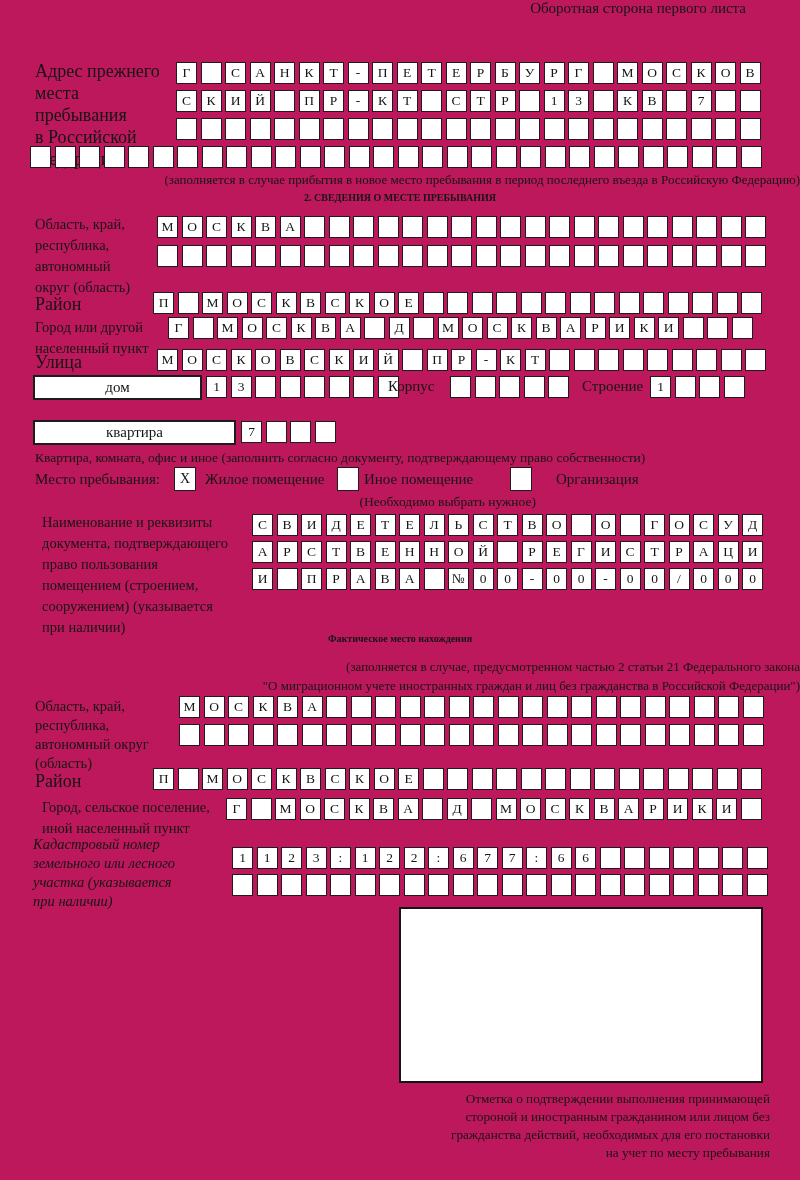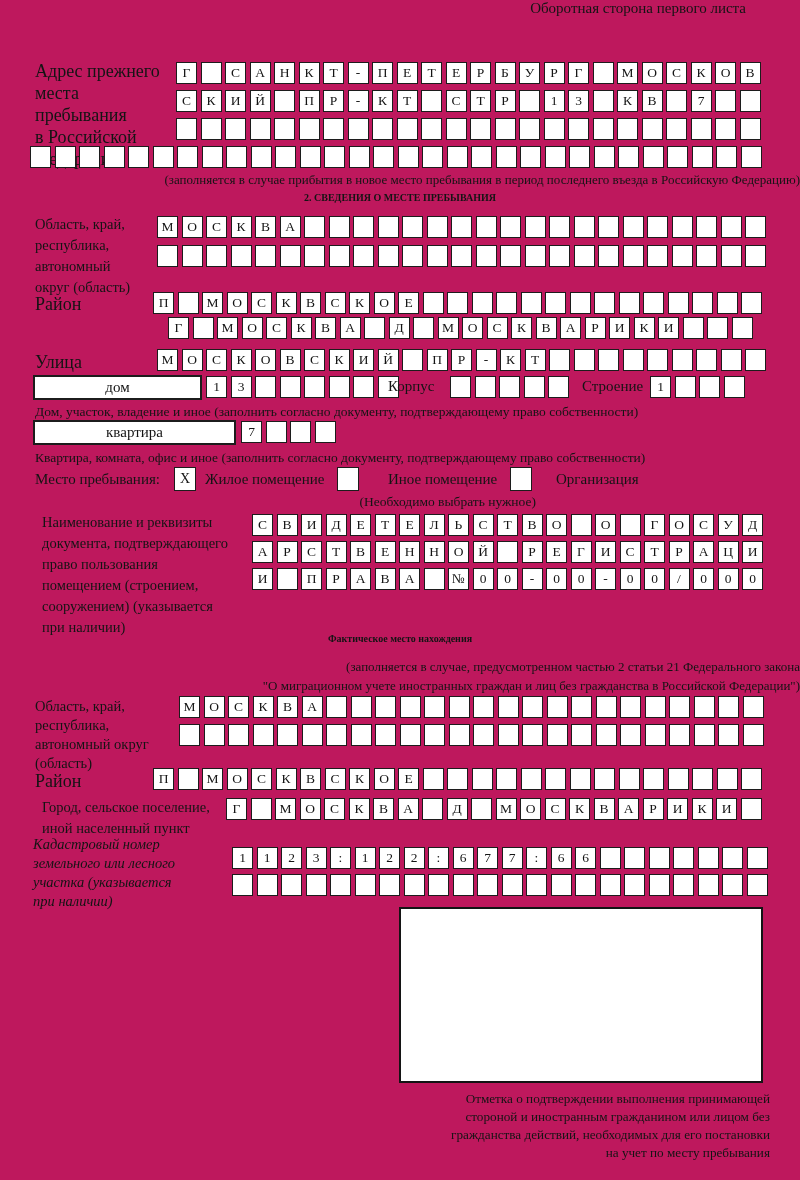--- a/index.html
+++ b/index.html
@@ -245,20 +245,24 @@
       <span class="cell"></span>
       <span class="cell"></span>
       <span class="cell"></span>
       <span class="cell"></span>
       <span class="cell"></span>
       <span class="cell"></span>
       <span class="cell"></span>
       <span class="cell"></span>
     </div>
 
+  <div class="abs label-tight" style="left:35px; top:317px; width:135px;">
+      <div>Город или другой</div>
+      <div>населенный пункт</div>
+    </div>
   <div class="boxrow" style="left:168px; top:317px;">
       <span class="cell">Г</span>
       <span class="cell"></span>
       <span class="cell">М</span>
       <span class="cell">О</span>
       <span class="cell">С</span>
       <span class="cell">К</span>
       <span class="cell">В</span>
       <span class="cell">А</span>
       <span class="cell"></span>
@@ -327,36 +331,35 @@
       <span class="cell"></span>
       <span class="cell"></span>
     </div>
   <div class="inline-label" style="left:582px; top:378px;">Строение</div>
   <div class="boxrow" style="left:650px; top:376px;">
       <span class="cell">1</span>
       <span class="cell"></span>
       <span class="cell"></span>
       <span class="cell"></span>
     </div>
-  <div class="abs" style="left:35px; top:404px; font-size:13.5px;">Дом, участок, владение и иное (заполнить согласно документу, подтверждающему право собственности)</div>
 
   <div class="labelbox" style="left:33px; top:420px; width:203px;">квартира</div>
   <div class="boxrow" style="left:241px; top:421px;">
       <span class="cell">7</span>
       <span class="cell"></span>
       <span class="cell"></span>
       <span class="cell"></span>
     </div>
   <div class="abs" style="left:35px; top:450px; font-size:13.5px;">Квартира, комната, офис и иное (заполнить согласно документу, подтверждающему право собственности)</div>
 
   <div class="inline-label" style="left:35px; top:471px;">Место пребывания:</div>
   <div class="checkbox" style="left:174px; top:467px;">X</div>
   <div class="inline-label" style="left:205px; top:471px;">Жилое помещение</div>
   <div class="checkbox" style="left:337px; top:467px;"></div>
-  <div class="inline-label" style="left:364px; top:471px;margin-left:24px;">Иное помещение</div>
+  <div class="inline-label" style="left:364px; top:471px;">Иное помещение</div>
   <div class="checkbox" style="left:510px; top:467px;"></div>
   <div class="inline-label" style="left:556px; top:471px;">Организация</div>
   <div class="abs center" style="left:136px; top:494px; width:400px; font-size:13.5px;">(Необходимо выбрать нужное)</div>
 
   <div class="abs label-tight" style="left:42px; top:512px; width:215px;">
       <div>Наименование и реквизиты</div>
       <div>документа, подтверждающего</div>
       <div>право пользования</div>
       <div>помещением (строением,</div>
       <div>сооружением) (указывается</div>

